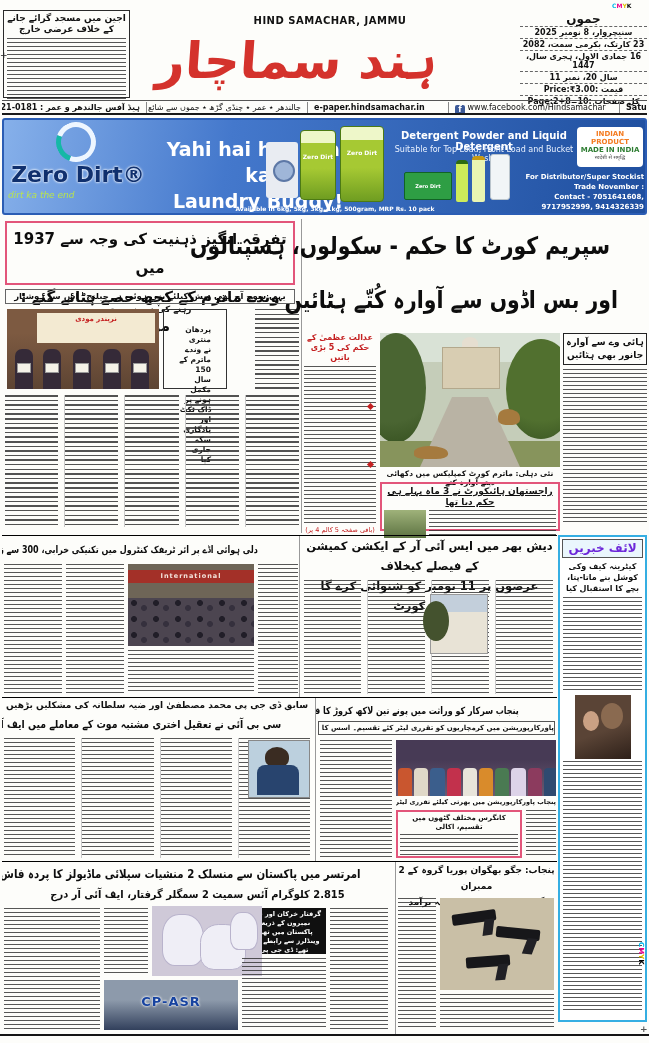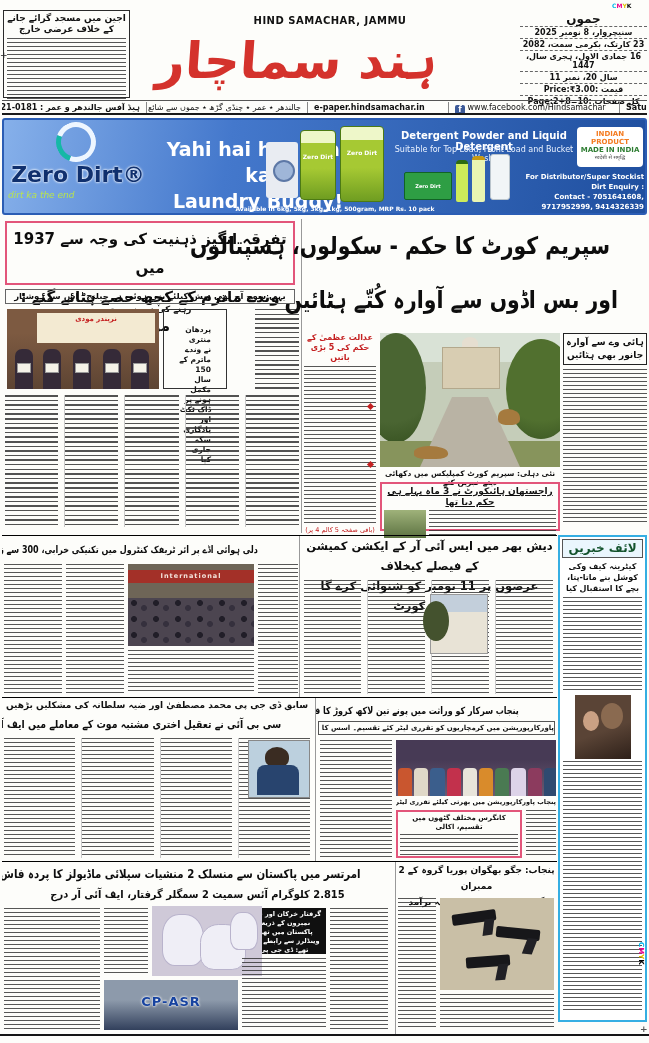--- a/index.html
+++ b/index.html
@@ -125,21 +125,21 @@
   #r2-left .t2{left:64px;top:28px;width:58px;height:130px}
   #r2-left .t3{left:256px;top:28px;width:40px;height:130px}
   #r2-left .t4{left:126px;top:114px;width:126px;height:44px}
   #r2-mid{left:300px;top:0;width:255px;height:161px;box-sizing:border-box;padding:0 2px}
   #r2-mid .hh .l{font-size:11.5px;line-height:20px;display:block}
   #r2-mid .body{position:absolute;left:2px;top:44px;width:249px;height:114px}
   #sc2{left:128px;top:58px;width:56px;height:58px;background:linear-gradient(180deg,#c3cfdb 0 30%,#e8e3d6 30% 100%);border:1px solid #999}
   #sc2 i{position:absolute;left:-8px;top:6px;width:26px;height:40px;background:#44522e;border-radius:50%}
   
   #life{left:558px;top:535px;width:89px;height:487px;border:2px solid #35aee2;box-sizing:border-box;background:#fff}
-  #life .lt{margin:2px;border:1px solid #555;font-size:12px;font-weight:bold;text-align:center;color:#14532d;
+  #life .lt{margin:2px;border:1px solid #555;font-size:12px;font-weight:bold;text-align:center;color:#6d28d9;
        direction:rtl;line-height:17px;background:#eaf6fd}
   #life .lh{font-size:8px;font-weight:bold;direction:rtl;text-align:center;line-height:11px;padding:1px 2px}
   #life .tA{margin:2px 3px;height:96px}
   #life .ph{margin:2px auto;width:56px;height:64px;background:linear-gradient(160deg,#5a4436 0 55%,#2e2019 100%);position:relative}
   #life .ph i{position:absolute;left:8px;top:16px;width:16px;height:20px;background:#caa184;border-radius:50%}
   #life .ph b{position:absolute;right:8px;top:8px;width:22px;height:26px;background:#8a6a50;border-radius:50%}
   #life .tB{margin:2px 3px;height:250px}
   
   #row3{left:2px;top:697px;width:555px;height:164px;border-top:1px solid #000;box-sizing:border-box}
   #cbi{left:0;top:0;width:310px;height:164px}
@@ -247,21 +247,21 @@
   <div class="abs bot1"></div>
   <div class="abs bot2"></div>
   <div class="abs jug"></div>
   <div class="abs badge">
     <div class="b1">INDIAN PRODUCT</div>
     <div class="b2">MADE IN INDIA</div>
     <div class="b3">स्वदेशी से समृद्धि</div>
   </div>
   <div class="abs contact">
     <div>For Distributor/Super Stockist</div>
-    <div>Dirt Enquiry :</div>
+    <div>Trade November :</div>
     <div>Contact - 7051641608,</div>
     <div>9717952999, 9414326339</div>
   </div>
 </div>
 
 <div class="abs" id="lead-left">
   <div class="abs pinkbox hl" id="ll-box">
     <span class="l">تفرقہ انگیز ذہنیت کی وجہ سے 1937 میں</span>
     <span class="l">وندے ماترم کے کچھ حصے ہٹائے گئے : مودی</span>
   </div>
@@ -311,21 +311,21 @@
   <div class="abs" id="lm-photo">
     <div class="treeL"></div>
     <div class="treeR"></div>
     <div class="dome"></div>
     <div class="bld"></div>
     <div class="grass"></div>
     <div class="path"></div>
     <div class="dog dog1"></div>
     <div class="dog dog2"></div>
   </div>
-  <div class="abs" id="lm-cap">نئی دہلی: سپریم کورٹ کمپلیکس میں دکھائی دیتے خبریں کتے</div>
+  <div class="abs" id="lm-cap">نئی دہلی: ماترم کورٹ کمپلیکس میں دکھائی دیتے آوارہ کتے</div>
   <div class="abs pinkbox" id="lm-raj">
     <div class="rh">راجستھان ہائیکورٹ نے 3 ماہ پہلے ہی حکم دیا تھا</div>
     <div class="row">
       <div class="rp"></div>
       <div class="rt tx8"></div>
     </div>
   </div>
   <div class="abs" id="lm-right">
     <div class="hl" id="lm-hw">
       <span class="l">ہائی وے سے آوارہ</span>

